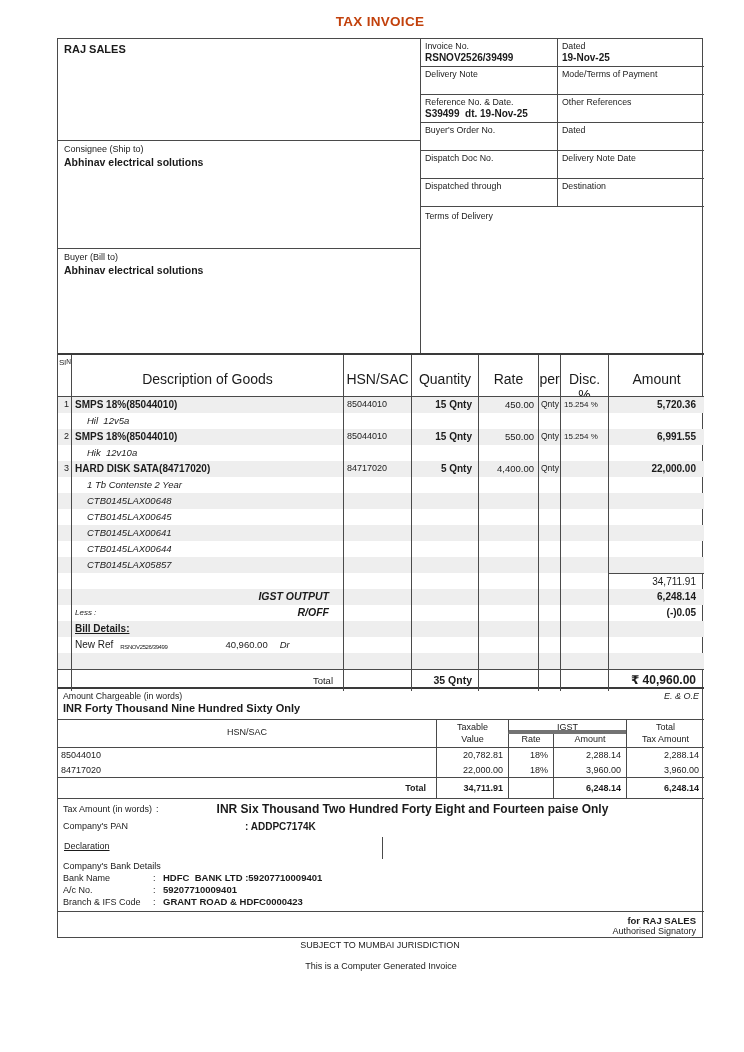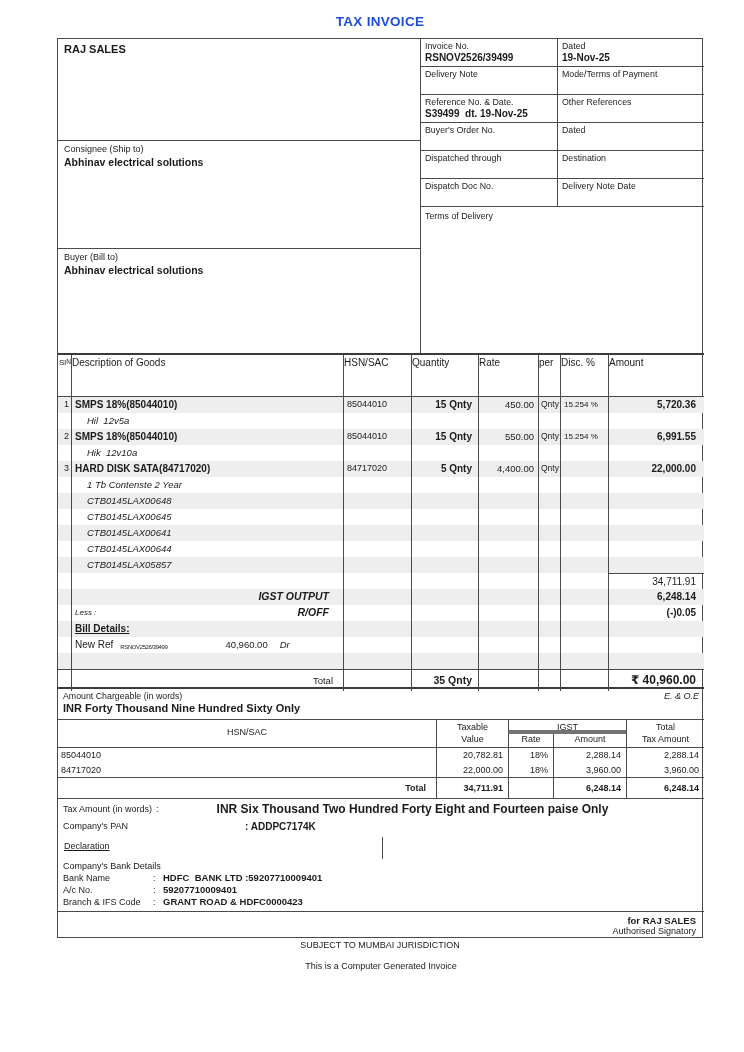--- a/index.html
+++ b/index.html
@@ -2,21 +2,21 @@
 <html><head>
 <meta charset="utf-8">
 <style>
   * { box-sizing: border-box; margin: 0; padding: 0; }
   html,body { background:#fff; }
   body { font-family: "Liberation Sans", "DejaVu Sans", sans-serif; color:#1b1b1b; }
   .page { position:relative; width:744px; height:1052px; background:#fff; overflow:hidden; }
   .pre { white-space:pre; }
 
   .title { position:absolute; left:57px; top:14px; width:646px; text-align:center;
-           font-size:13.5px; font-weight:700; letter-spacing:0.3px; color:#1d4ed8; }
+           font-size:13.5px; font-weight:700; letter-spacing:0.3px; color:#c2410c; }
 
   .frame { position:absolute; left:57px; top:38px; width:646px; height:900px;
            border:1px solid #4a4a4a; }
 
   
   .top-left { position:absolute; left:0; top:0; width:363px; height:314px; border-right:1px solid #4a4a4a; }
   .seller { height:102px; border-bottom:1px solid #4a4a4a; padding:4px 6px 0; }
   .s-name { font-size:11px; font-weight:700; margin-bottom:1px; }
   .s-line { font-size:8.8px; line-height:9.9px; }
   .party { padding:3px 6px 0; }
@@ -33,21 +33,21 @@
   .d-left { border-right:1px solid #4a4a4a; }
   .d-label { font-size:8.8px; }
   .d-value { font-size:10px; font-weight:700; margin-top:1px; white-space:pre; }
   .d-terms { padding:4px 4px; }
 
   
   .items { position:absolute; left:0; top:314px; width:646px; height:336px;
            border-top:2px solid #3a3a3a; border-bottom:2px solid #3a3a3a; }
   .igrid { display:grid; grid-template-columns:13px 272px 68px 67px 60px 22px 48px 96px; }
   .ihead { height:42px; border-bottom:1px solid #4a4a4a; }
-  .ihead .hc { font-size:10px; text-align:left; padding-top:2px; border-left:1px solid #4a4a4a; overflow:hidden; }
+  .ihead .hc { font-size:14px; text-align:center; padding-top:16px; border-left:1px solid #4a4a4a; overflow:hidden; }
   .ihead .hc-sl { border-left:none; display:flex; flex-direction:row; justify-content:space-between;
                   align-items:flex-start; padding:3px 1px 2px; font-size:8px; text-align:right; }
   .hc-sl .no { font-size:6.5px; }
   .ibody { height:272px; overflow:hidden; }
   .iline { height:16px; line-height:15.5px; }
   .iline.stripe { background:#eeeeee; }
   .c { overflow:hidden; border-left:1px solid #4a4a4a; white-space:pre; }
   .c-sl { border-left:none; text-align:right; padding-right:2px; font-size:9px; }
   .c-desc { display:flex; padding-left:3px; }
   .dtext { flex:1; white-space:pre; font-size:9.5px; }
@@ -226,35 +226,35 @@
               <div class="d-label">Buyer's Order No.</div>
               <div class="d-value"></div>
             </div>
             <div class="d-cell">
               <div class="d-label">Dated</div>
               <div class="d-value"></div>
             </div>
           </div>
           <div class="d-row">
             <div class="d-cell d-left">
+              <div class="d-label">Dispatch Doc No.</div>
+              <div class="d-value"></div>
+            </div>
+            <div class="d-cell">
+              <div class="d-label">Delivery Note Date</div>
+              <div class="d-value"></div>
+            </div>
+          </div>
+          <div class="d-row">
+            <div class="d-cell d-left">
               <div class="d-label">Dispatched through</div>
               <div class="d-value"></div>
             </div>
             <div class="d-cell">
               <div class="d-label">Destination</div>
-              <div class="d-value"></div>
-            </div>
-          </div>
-          <div class="d-row">
-            <div class="d-cell d-left">
-              <div class="d-label">Dispatch Doc No.</div>
-              <div class="d-value"></div>
-            </div>
-            <div class="d-cell">
-              <div class="d-label">Delivery Note Date</div>
               <div class="d-value"></div>
             </div>
           </div>
         </div>
       <div class="d-terms">
         <div class="d-label">Terms of Delivery</div>
       </div>
     </div>
 
     <div class="items">

